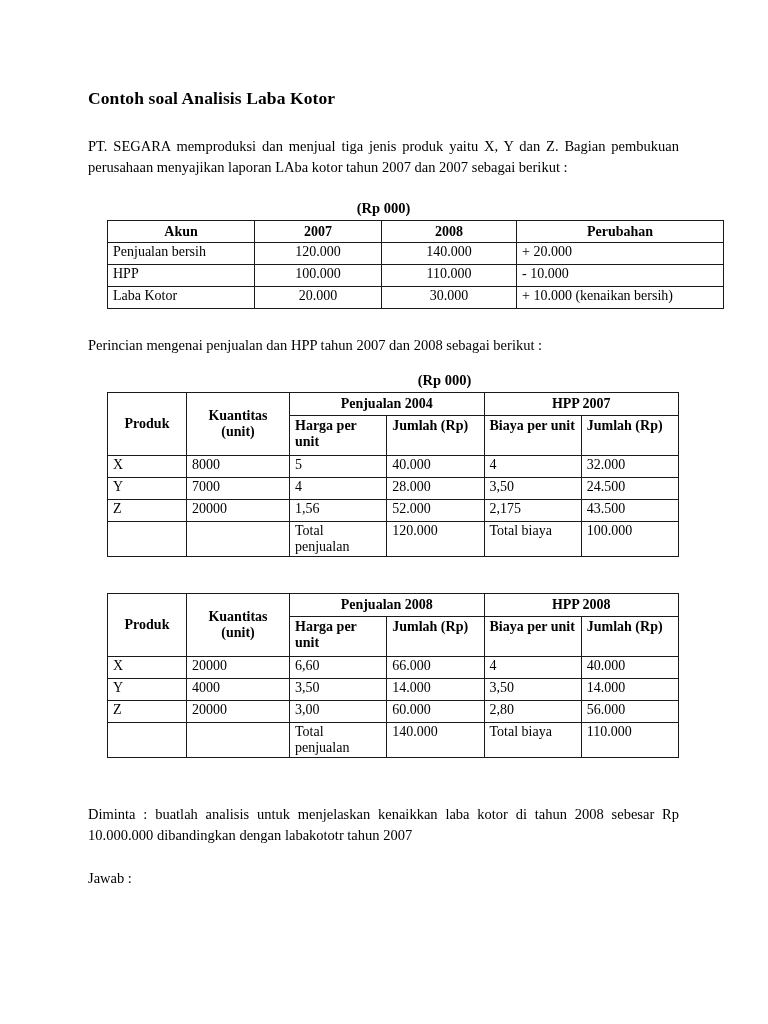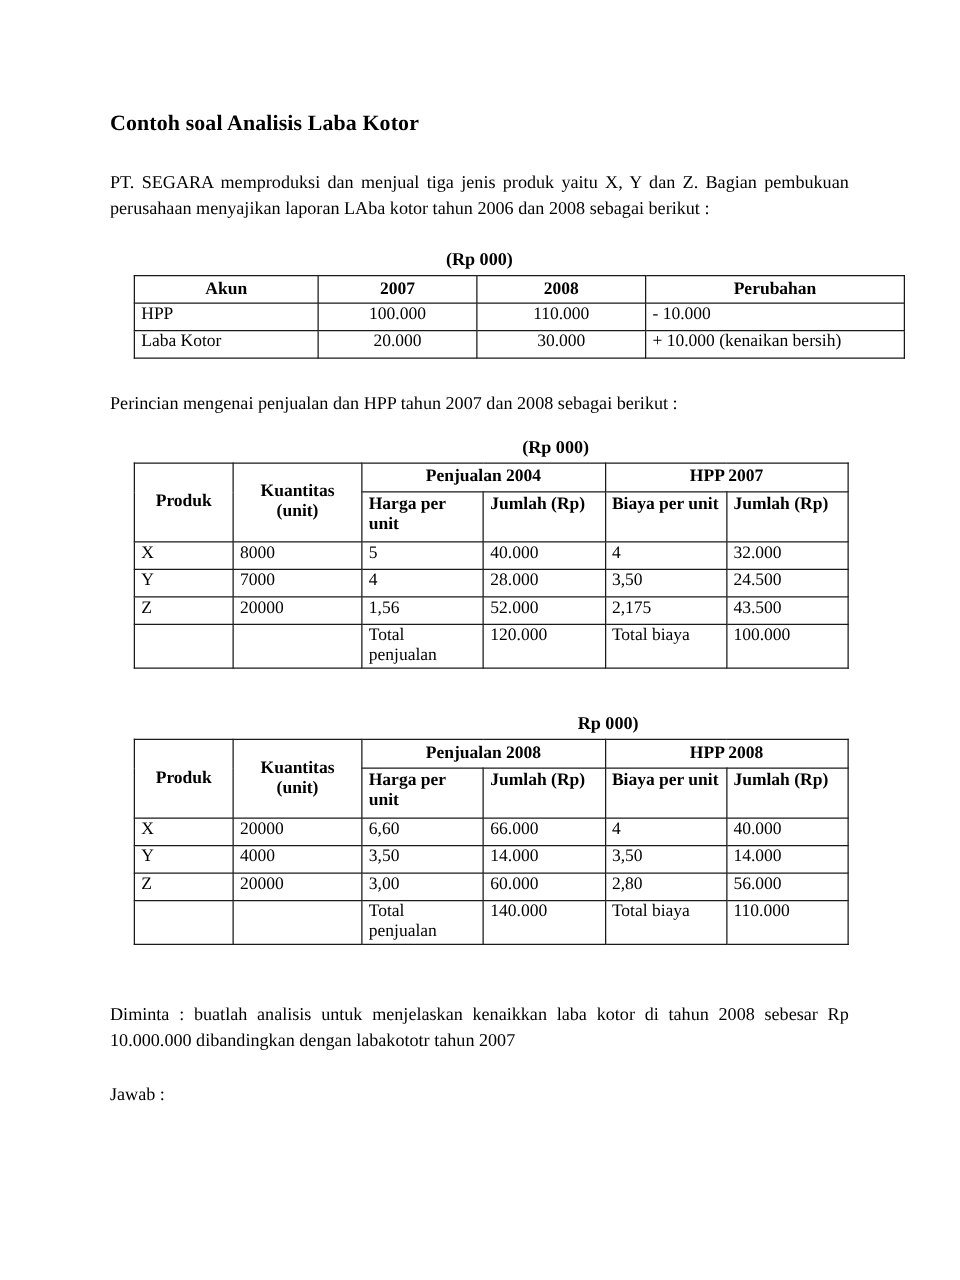--- a/index.html
+++ b/index.html
@@ -117,36 +117,42 @@
   .nowrap-cell { white-space: nowrap; margin-top: 32px; }
 </style>
 </head>
 <body>
 
 <div class="page">
   <div class="content">
 
     <h1 class="doc-title">Contoh soal Analisis Laba Kotor</h1>
 
-    <p class="para">PT. SEGARA memproduksi dan menjual tiga jenis produk yaitu X, Y dan Z. Bagian pembukuan perusahaan menyajikan laporan LAba kotor tahun 2006 dan 2008 sebagai berikut :</p>
+    <p class="para">PT. SEGARA memproduksi dan menjual tiga jenis produk yaitu X, Y dan Z. Bagian pembukuan perusahaan menyajikan laporan LAba kotor tahun 2007 dan 2007 sebagai berikut :</p>
 
     <div class="spacer-22"></div>
 
     <div class="caption">(Rp 000)</div>
 
     <table class="doc-table t1">
       <thead>
         <tr>
           <th class="th-akun">Akun</th>
           <th class="th-y1">2007</th>
           <th class="th-y2">2008</th>
           <th class="th-change">Perubahan</th>
         </tr>
       </thead>
       <tbody>
+        <tr>
+          <td>Penjualan bersih</td>
+          <td class="num-center">120.000</td>
+          <td class="num-center">140.000</td>
+          <td>+ 20.000</td>
+        </tr>
         <tr>
           <td>HPP</td>
           <td class="num-center">100.000</td>
           <td class="num-center">110.000</td>
           <td class="nowrap-cell">-  10.000</td>
         </tr>
         <tr>
           <td>Laba Kotor</td>
           <td class="num-center">20.000</td>
           <td class="num-center">30.000</td>
@@ -212,21 +218,20 @@
           <td>Total penjualan</td>
           <td>120.000</td>
           <td>Total biaya</td>
           <td>100.000</td>
         </tr>
       </tbody>
     </table>
 
     <div class="spacer-36"></div>
 
-    <div class="caption cap3">Rp 000)</div>
 
     <table class="doc-table tdet t3">
       <thead>
         <tr>
           <th class="c-produk stub grouphead" rowspan="2">Produk</th>
           <th class="c-kuant stub grouphead" rowspan="2">
             <span>Kuantitas</span><br>
             <span>(unit)</span>
           </th>
           <th class="grouphead" colspan="2">Penjualan 2008</th>

